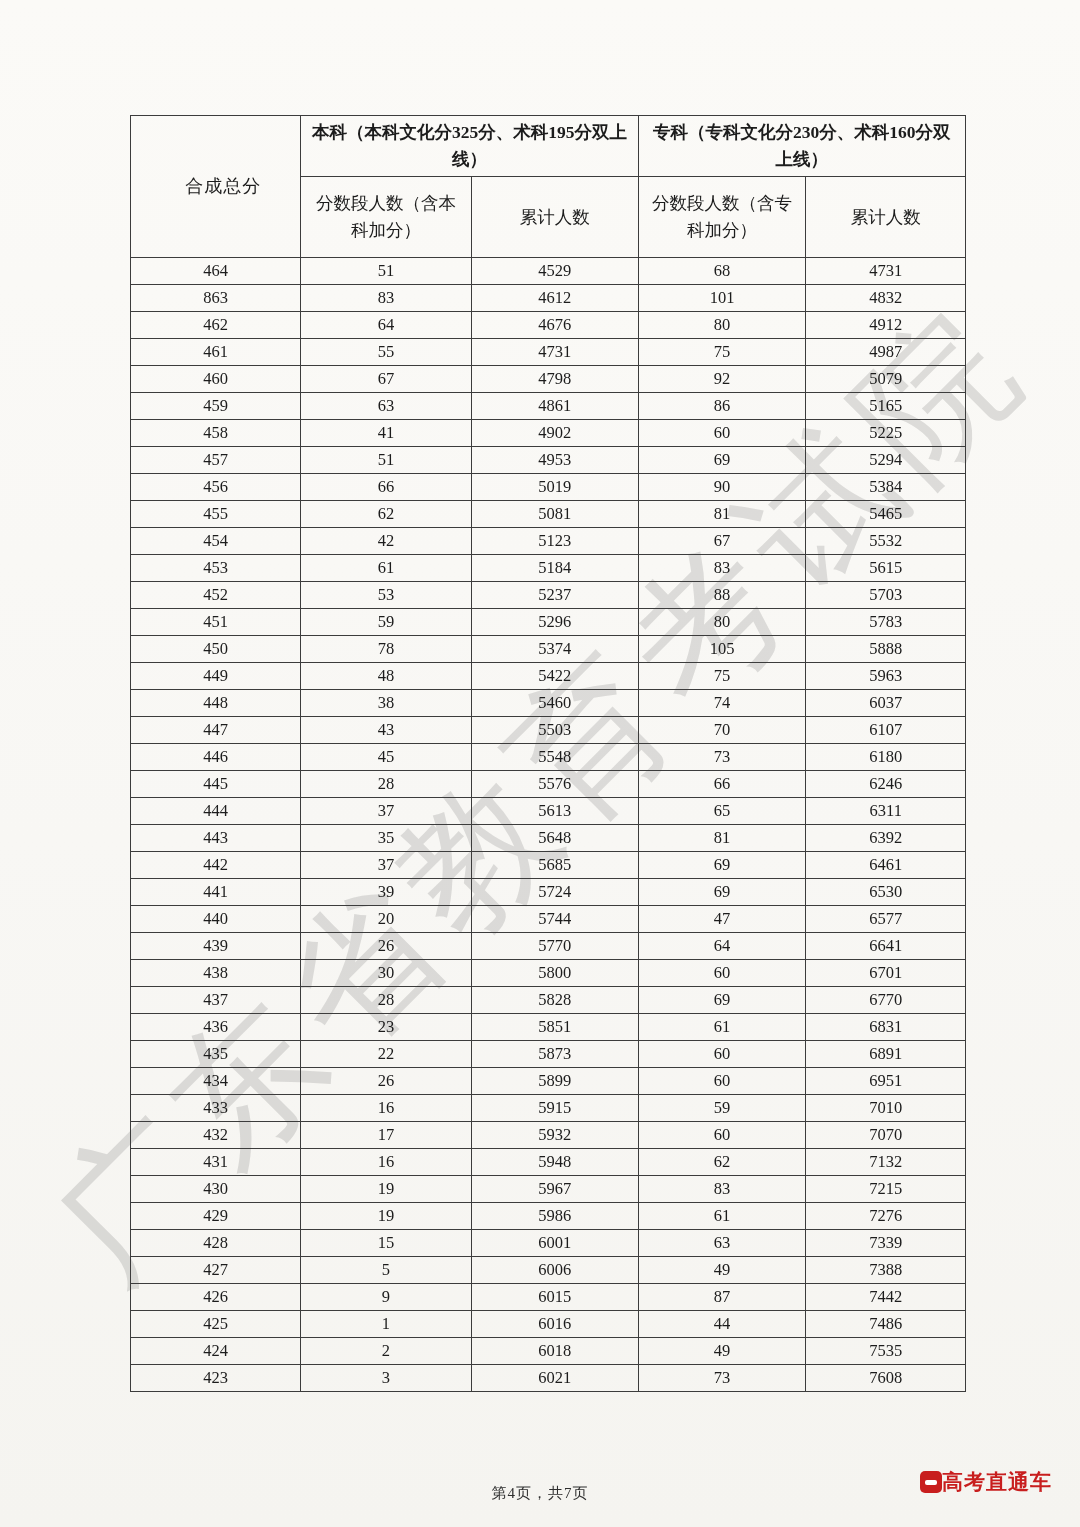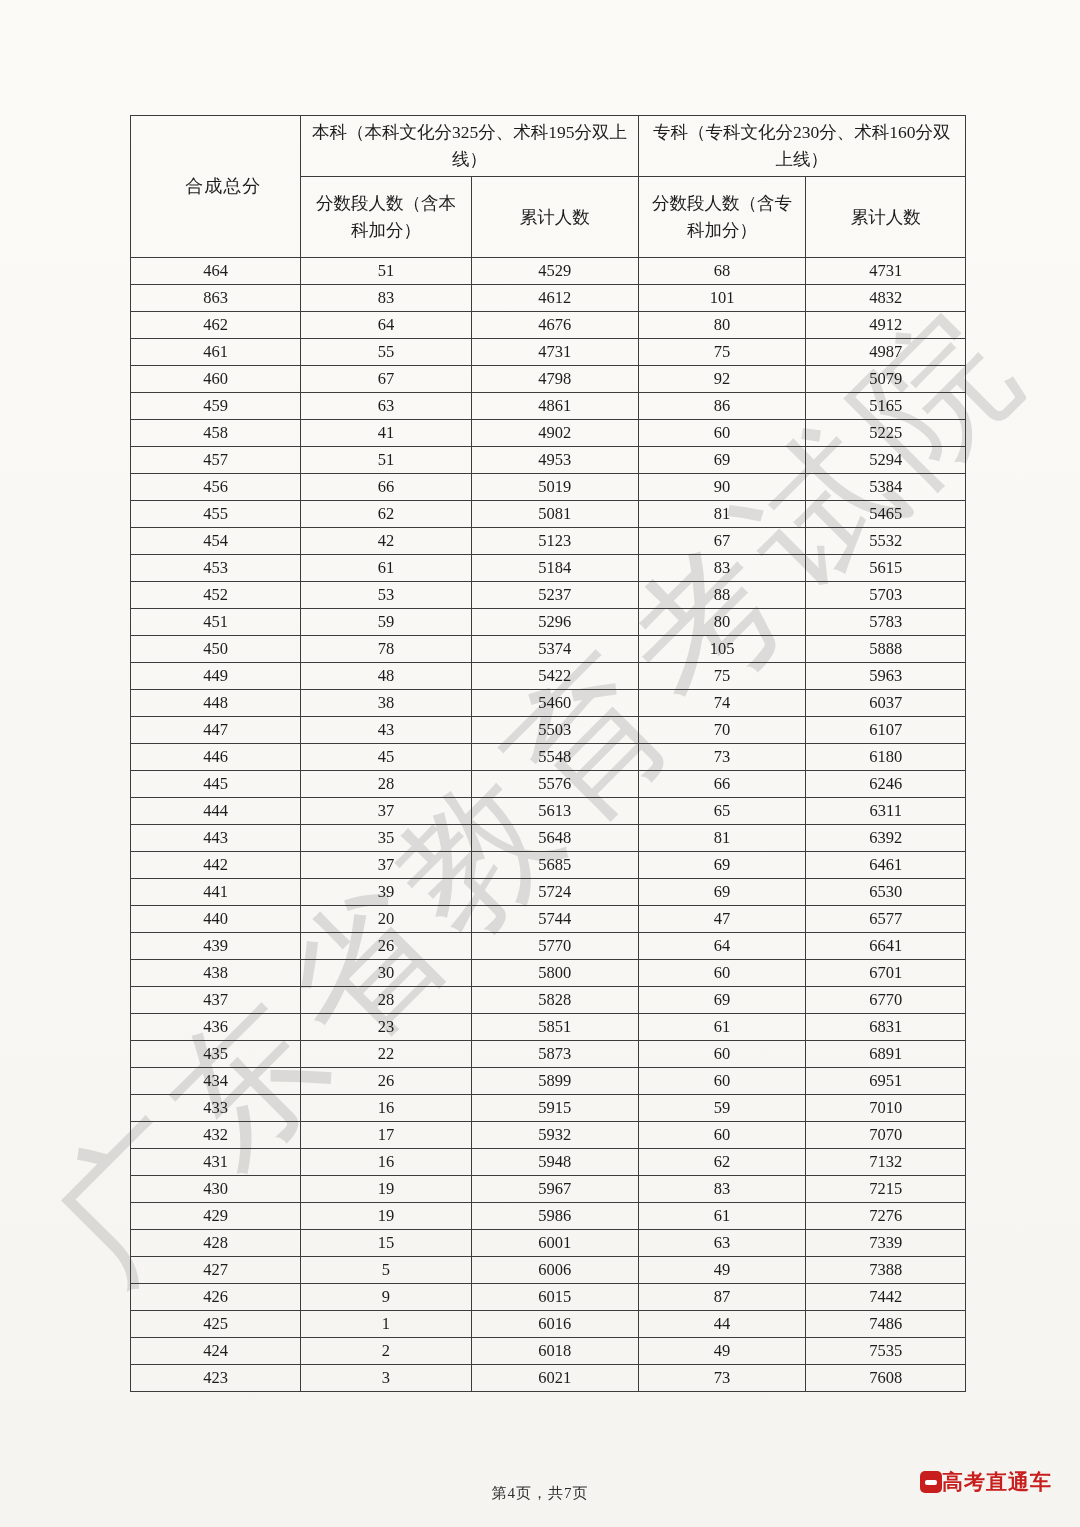--- a/index.html
+++ b/index.html
@@ -50,21 +50,21 @@
   col.c1{width:20.4%}
   col.c2{width:20.4%}
   col.c3{width:20.0%}
   col.c4{width:20.1%}
   col.c5{width:19.1%}
   thead th{
     font-size:17.5px;
     line-height:1.55;
     padding:3px 10px;
   }
-  th.group{height:52px;}
+  th.group{height:52px;font-weight:bold;}
   th.sub{height:74px;}
   th.score-head{font-size:18px;letter-spacing:1px;padding-left:25px;}
   tbody td{
     height:26px;
     font-size:16.5px;
     padding:0 4px;
     line-height:1.1;
   }
   .footer{
     position:absolute;

